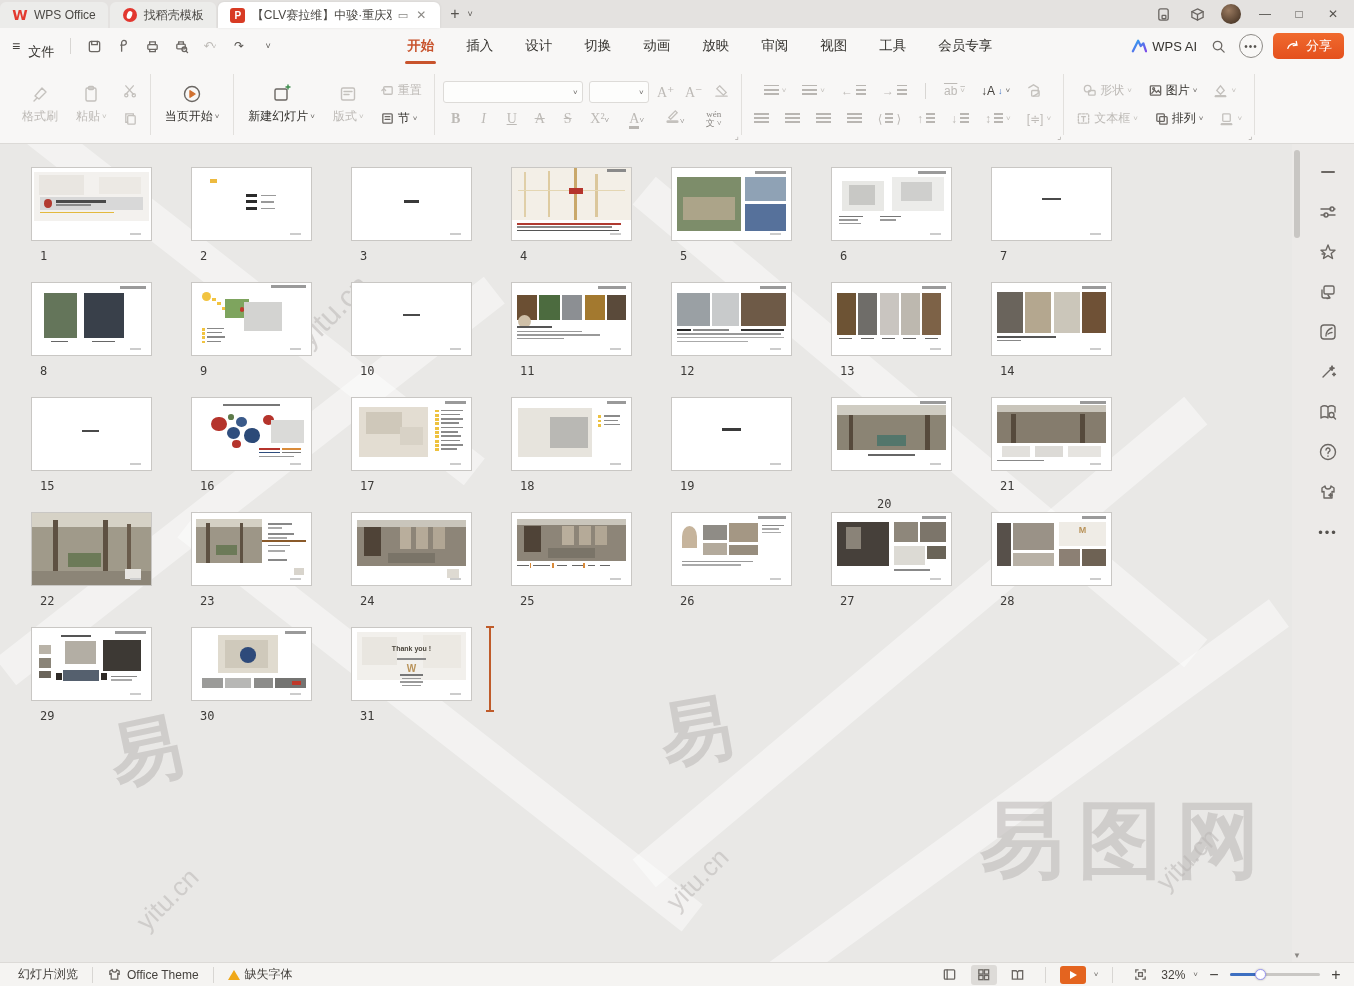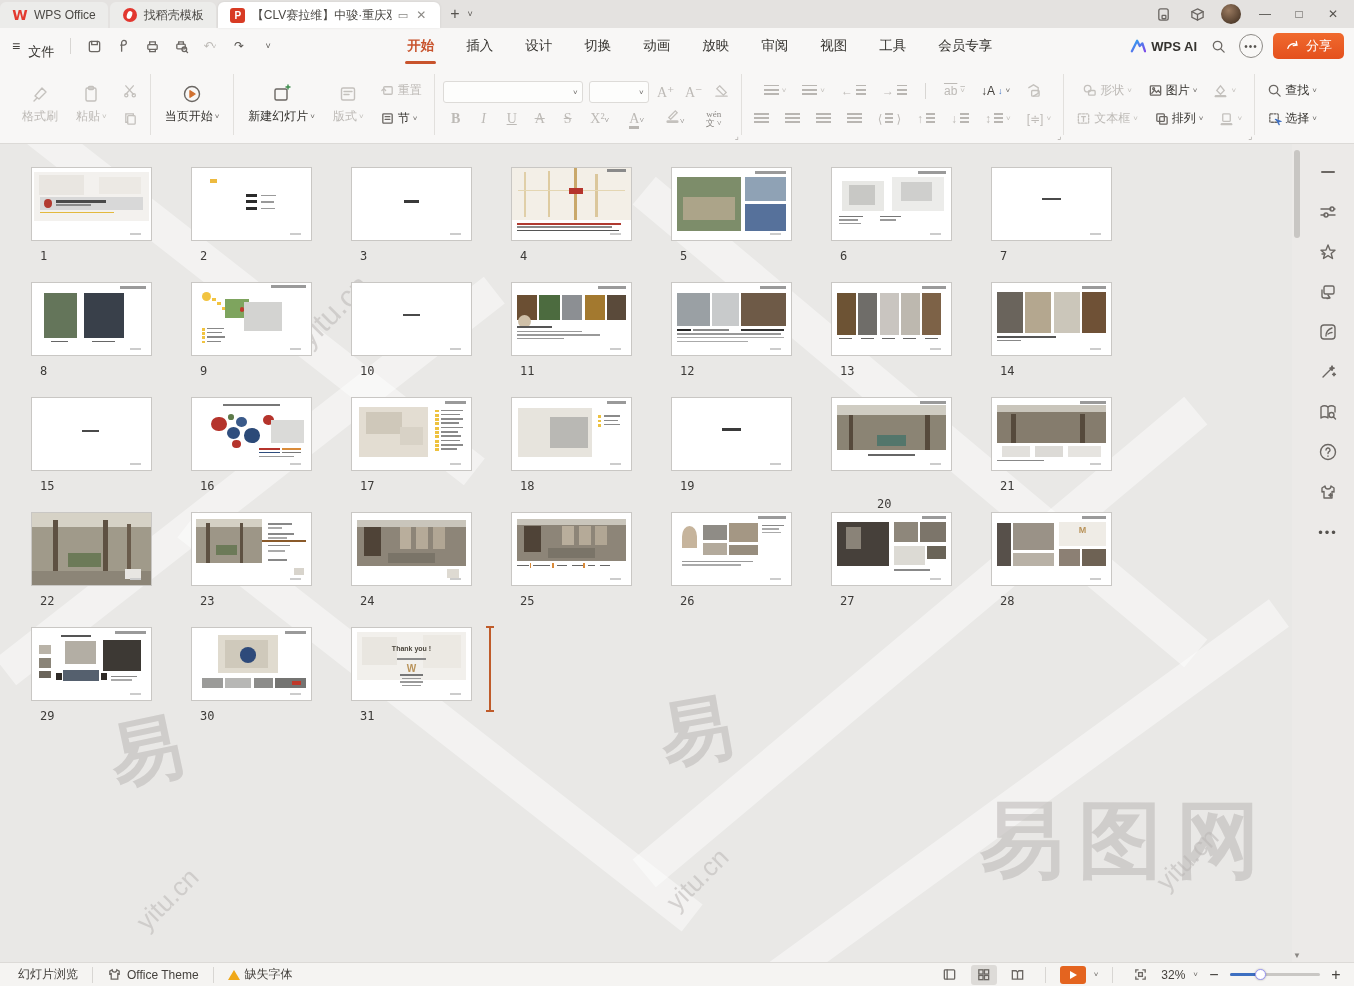--- a/index.html
+++ b/index.html
@@ -35,21 +35,21 @@
   .vdiv { width:1px; height:16px; background:#d8d6d3; margin:0 6px; }
   .qat { display:flex; align-items:center; gap:3px; }
   .qbtn { width:26px; height:24px; display:flex; align-items:center; justify-content:center; border-radius:3px; color:#55524e; }
   .qbtn.dis { color:#bdbab6; }
   .qbtn .sm { font-size:8px; margin-left:-2px; }
   .menu-items { display:flex; align-items:center; margin-left:110px; gap:0; height:36px; }
   .mitem { padding:0 16px; font-size:13.5px; color:#35332f; height:36px; display:flex; align-items:center; position:relative;font-family:Liberation Serif, serif; }
   .mitem.active { color:#c8532c; font-weight:bold; }
   .mitem.active::after { content:""; position:absolute; left:14px; right:14px; bottom:0; height:3px; background:#c8532c; border-radius:2px; }
   .menu-right { margin-left:auto; display:flex; align-items:center; gap:10px; }
-  .wpsai { display:flex; align-items:center; gap:5px; font-size:13px; color:#35332f;font-weight:bold; }
+  .wpsai { display:flex; align-items:center; gap:5px; font-size:13px; color:#35332f; }
   .ai-mark { width:16px; height:14px; }
   .search-glyph { width:22px; height:22px; display:flex; align-items:center; justify-content:center; }
   .ellipsis-btn { width:24px; height:24px; border:1px solid #8d8a86; border-radius:50%; display:flex; align-items:center; justify-content:center; color:#55524e; font-size:10px; letter-spacing:1px; }
   .share-btn { background:linear-gradient(#f06a2e,#e4501d); color:#fff; border-radius:5px; height:26px; padding:0 12px; display:flex; align-items:center; gap:6px; font-size:13px; }
 
   
   .toolbar { height:80px; background:#f8f7f6; border-bottom:1px solid #dcdad7; display:flex; align-items:stretch; padding:4px 8px 2px 8px; flex:0 0 auto; position:relative; z-index:3; }
   .tgroup { display:flex; align-items:center; gap:6px; padding:0 8px; position:relative; }
   .gdiv { width:1px; background:#e2e0dd; margin:6px 0; }
   .bigbtn { display:flex; flex-direction:column; align-items:center; justify-content:center; gap:4px; padding:2px 6px; border-radius:4px; }
@@ -455,42 +455,20 @@
               <rect x="4" y="3" width="8" height="8" rx="1"></rect>
               <path d="M3 14 h10" stroke-width="2.5"></path>
             </svg>
             <span class="chev">˅</span>
         </span>
       </div>
       <span class="corner">⌟</span>
     </div>
     <div class="gdiv"></div>
 
-    <div class="tgroup fontcol">
-      <div class="parrow">
-        <span class="smbtn">
-          <svg class="ic16" viewBox="0 0 16 16">
-              <circle cx="7" cy="7" r="4.5"></circle>
-              <path d="M10.5 10.5 L14 14"></path>
-            </svg>
-          <span>查找</span>
-            <span class="chev">˅</span>
-        </span>
-      </div>
-      <div class="parrow">
-        <span class="smbtn">
-          <svg class="ic16" viewBox="0 0 16 16">
-              <rect x="3" y="3" width="9" height="9" rx="1" stroke-dasharray="2 1.5"></rect>
-              <path d="M9 9 L14 11 L11.5 11.8 L13 14.5" fill="#3d6fc1" stroke="#3d6fc1"></path>
-            </svg>
-          <span>选择</span>
-            <span class="chev">˅</span>
-        </span>
-      </div>
-    </div>
   </div>
 
   <div class="mainrow">
     <div class="canvas">
 
       <div class="wm-x" style="left:-80px; top:120px; width:620px; height:34px; transform:rotate(38deg);"></div>
       <div class="wm-x" style="left:-60px; top:320px; width:620px; height:34px; transform:rotate(-38deg);"></div>
       <div class="wm-x" style="left:560px; top:260px; width:720px; height:36px; transform:rotate(40deg);"></div>
       <div class="wm-x" style="left:560px; top:480px; width:720px; height:36px; transform:rotate(-40deg);"></div>
       <div class="wm-x" style="left:120px; top:560px; width:640px; height:34px; transform:rotate(38deg);"></div>

